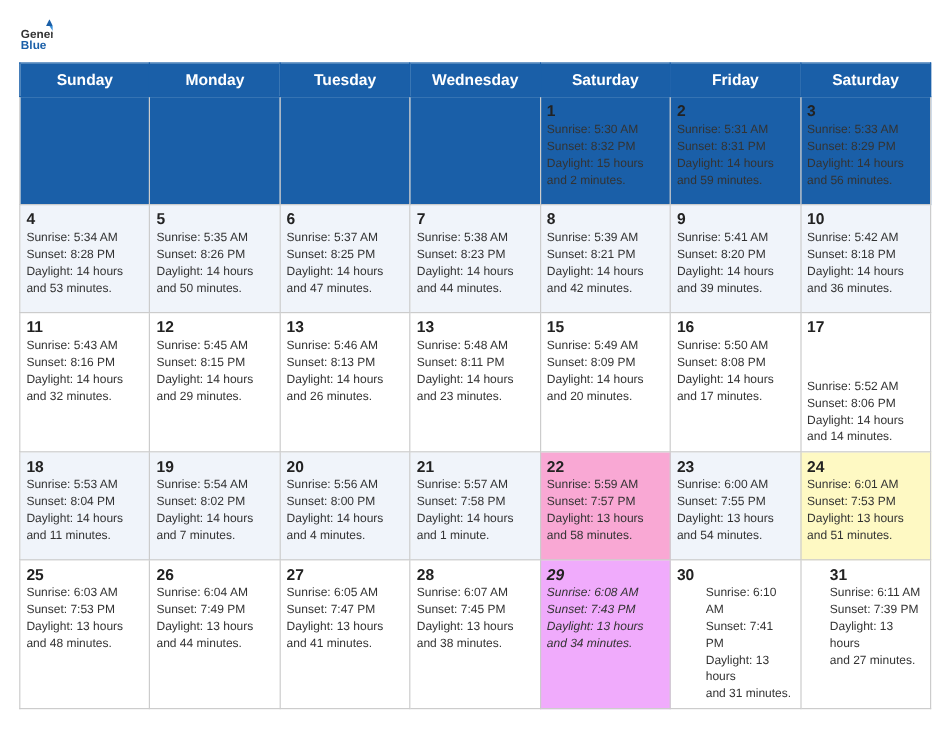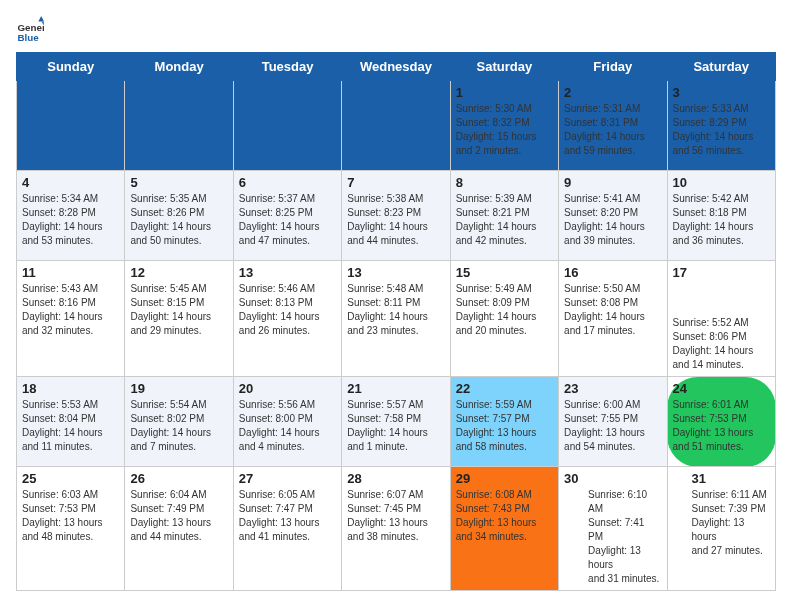--- a/index.html
+++ b/index.html
@@ -267,35 +267,35 @@
 Daylight: 14 hours
 and 4 minutes.</div>
         </td>
         <td style="background-color: rgb(240, 244, 250);">
           <span class="date-num">21</span>
           <div class="cell-info" style="white-space: pre-line;">Sunrise: 5:57 AM
 Sunset: 7:58 PM
 Daylight: 14 hours
 and 1 minute.</div>
         </td>
-        <td style="background-color: #7dd3fc; margin-left: 24px;">
+        <td style="background-color: #f9a8d4; margin-left: 24px;">
           <span class="date-num">22</span>
           <div class="cell-info" style="white-space: pre-line;">Sunrise: 5:59 AM
 Sunset: 7:57 PM
 Daylight: 13 hours
 and 58 minutes.</div>
         </td>
         <td style="background-color: rgb(240, 244, 250);">
           <span class="date-num">23</span>
           <div class="cell-info" style="white-space: pre-line;">Sunrise: 6:00 AM
 Sunset: 7:55 PM
 Daylight: 13 hours
 and 54 minutes.</div>
         </td>
-        <td style="background-color: #22c55e; border-radius: 31px;">
+        <td style="background-color: #fef9c3;">
           <span class="date-num">24</span>
           <div class="cell-info" style="white-space: pre-line;">Sunrise: 6:01 AM
 Sunset: 7:53 PM
 Daylight: 13 hours
 and 51 minutes.</div>
         </td>
       </tr>
       <tr>
         <td style="background-color: rgb(255, 255, 255); margin-top: 27px;">
           <span class="date-num">25</span>
@@ -318,21 +318,21 @@
 Daylight: 13 hours
 and 41 minutes.</div>
         </td>
         <td style="background-color: rgb(255, 255, 255);">
           <span class="date-num">28</span>
           <div class="cell-info" style="white-space: pre-line;">Sunrise: 6:07 AM
 Sunset: 7:45 PM
 Daylight: 13 hours
 and 38 minutes.</div>
         </td>
-        <td style="background-color: #f97316;">
+        <td style="background-color: #f0abfc; font-style: italic;">
           <span class="date-num">29</span>
           <div class="cell-info" style="white-space: pre-line;">Sunrise: 6:08 AM
 Sunset: 7:43 PM
 Daylight: 13 hours
 and 34 minutes.</div>
         </td>
         <td style="background-color: rgb(255, 255, 255);">
           <span class="date-num">30</span>
           <div class="cell-info" style="white-space: pre-line; margin-left: 24px;">Sunrise: 6:10 AM
 Sunset: 7:41 PM

